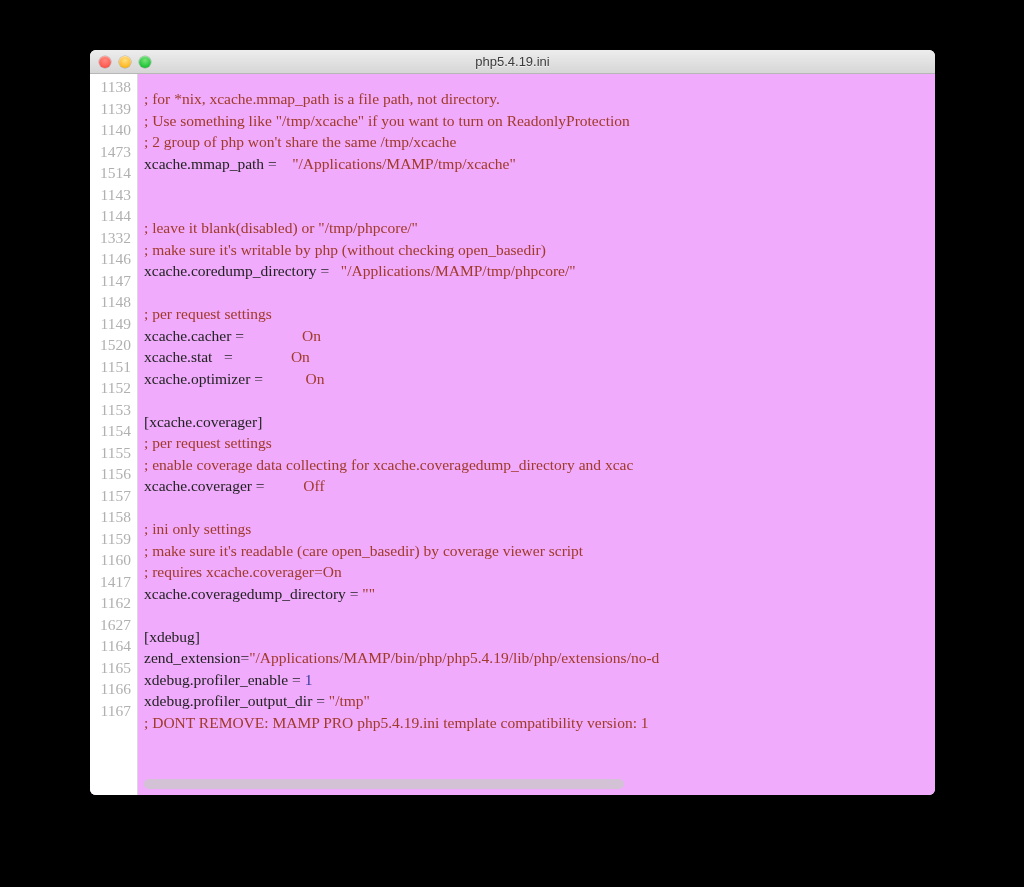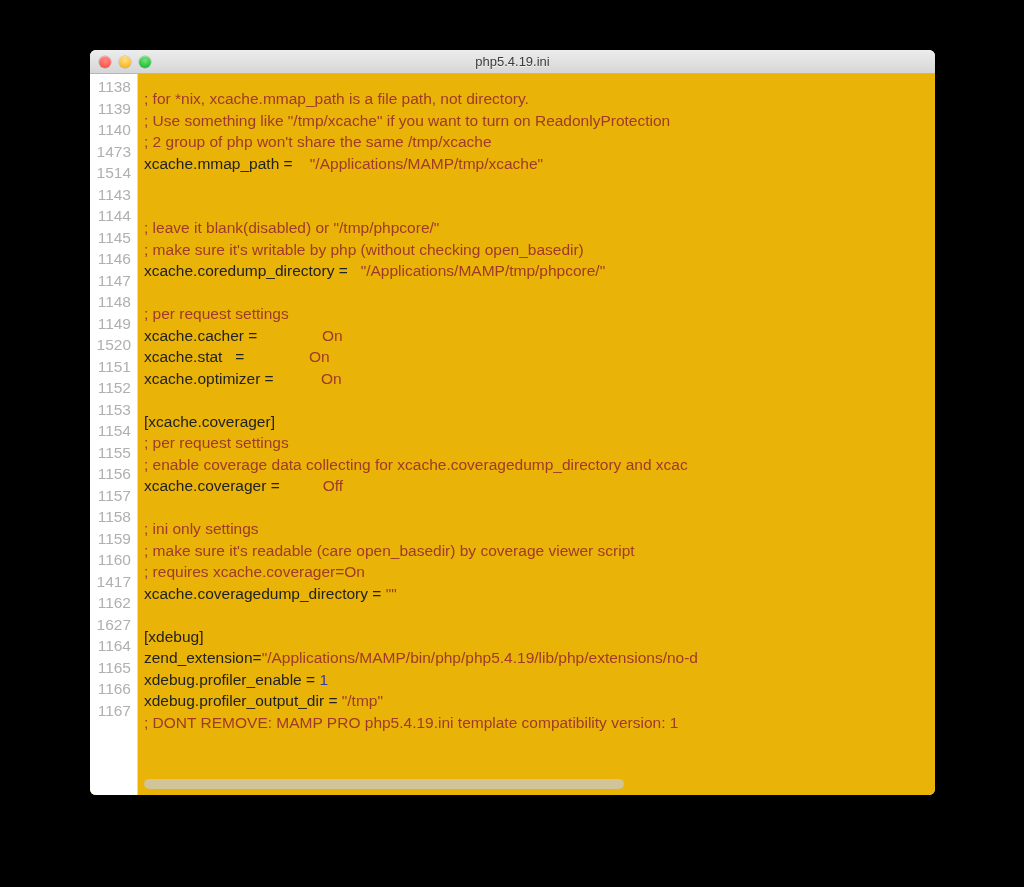--- a/index.html
+++ b/index.html
@@ -50,24 +50,24 @@
       left: 0; right: 0;
       text-align: center;
       font-size: 13px;
       color: #3b3b3b;
       text-shadow: 0 1px 0 rgba(255,255,255,0.6);
       pointer-events: none;
     }
     .editor {
       flex: 1 1 auto;
       display: flex;
-      font-family: Liberation Sans, sans-serif;
+      font-family: Liberation Serif, serif;
       font-size: 15.5px;
       line-height: 21.5px;
-      background: #eab308;
+      background: #f0abfc;
       overflow: hidden;
       position: relative;
     }
     .gutter {
       flex: 0 0 48px;
       text-align: right;
       color: #b0b0b0;
       padding: 0 6px 0 0;
       border-right: 1px solid #d9d9d9;
       background: #fff;
@@ -115,21 +115,21 @@
 
   <div class="editor">
     <div class="gutter" id="gutter">
         <span class="ln">1138</span>
         <span class="ln">1139</span>
         <span class="ln">1140</span>
         <span class="ln">1473</span>
         <span class="ln">1514</span>
         <span class="ln">1143</span>
         <span class="ln">1144</span>
-        <span class="ln">1145</span>
+        <span class="ln">1332</span>
         <span class="ln">1146</span>
         <span class="ln">1147</span>
         <span class="ln">1148</span>
         <span class="ln">1149</span>
         <span class="ln">1520</span>
         <span class="ln">1151</span>
         <span class="ln">1152</span>
         <span class="ln">1153</span>
         <span class="ln">1154</span>
         <span class="ln">1155</span>

